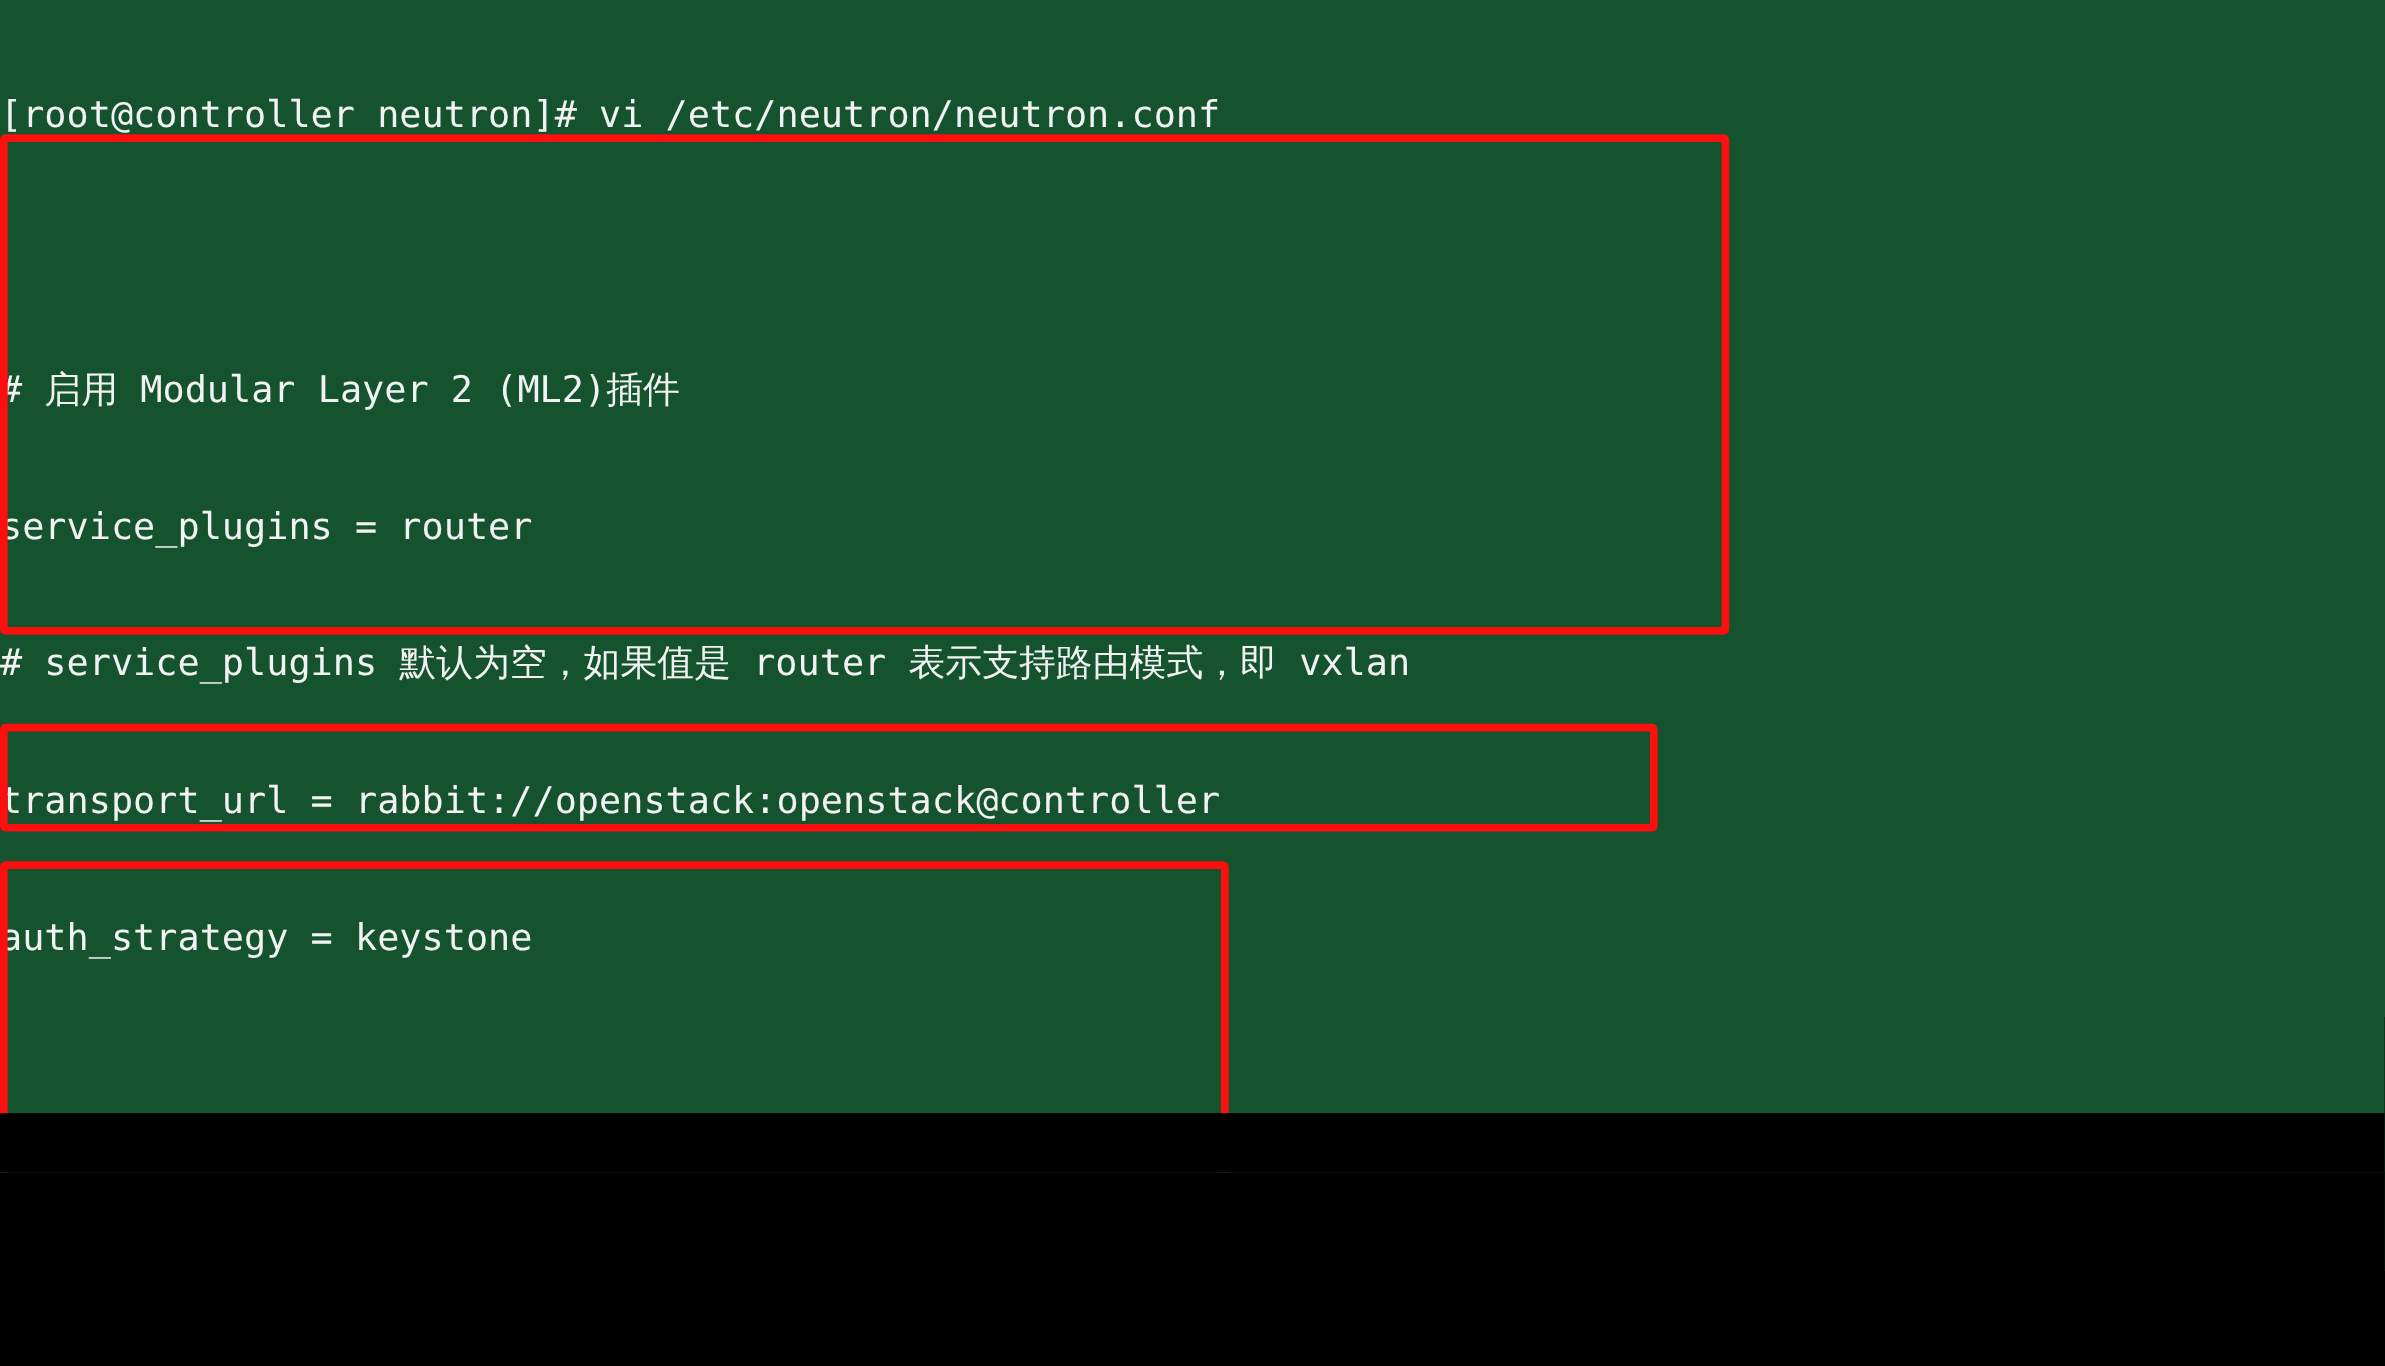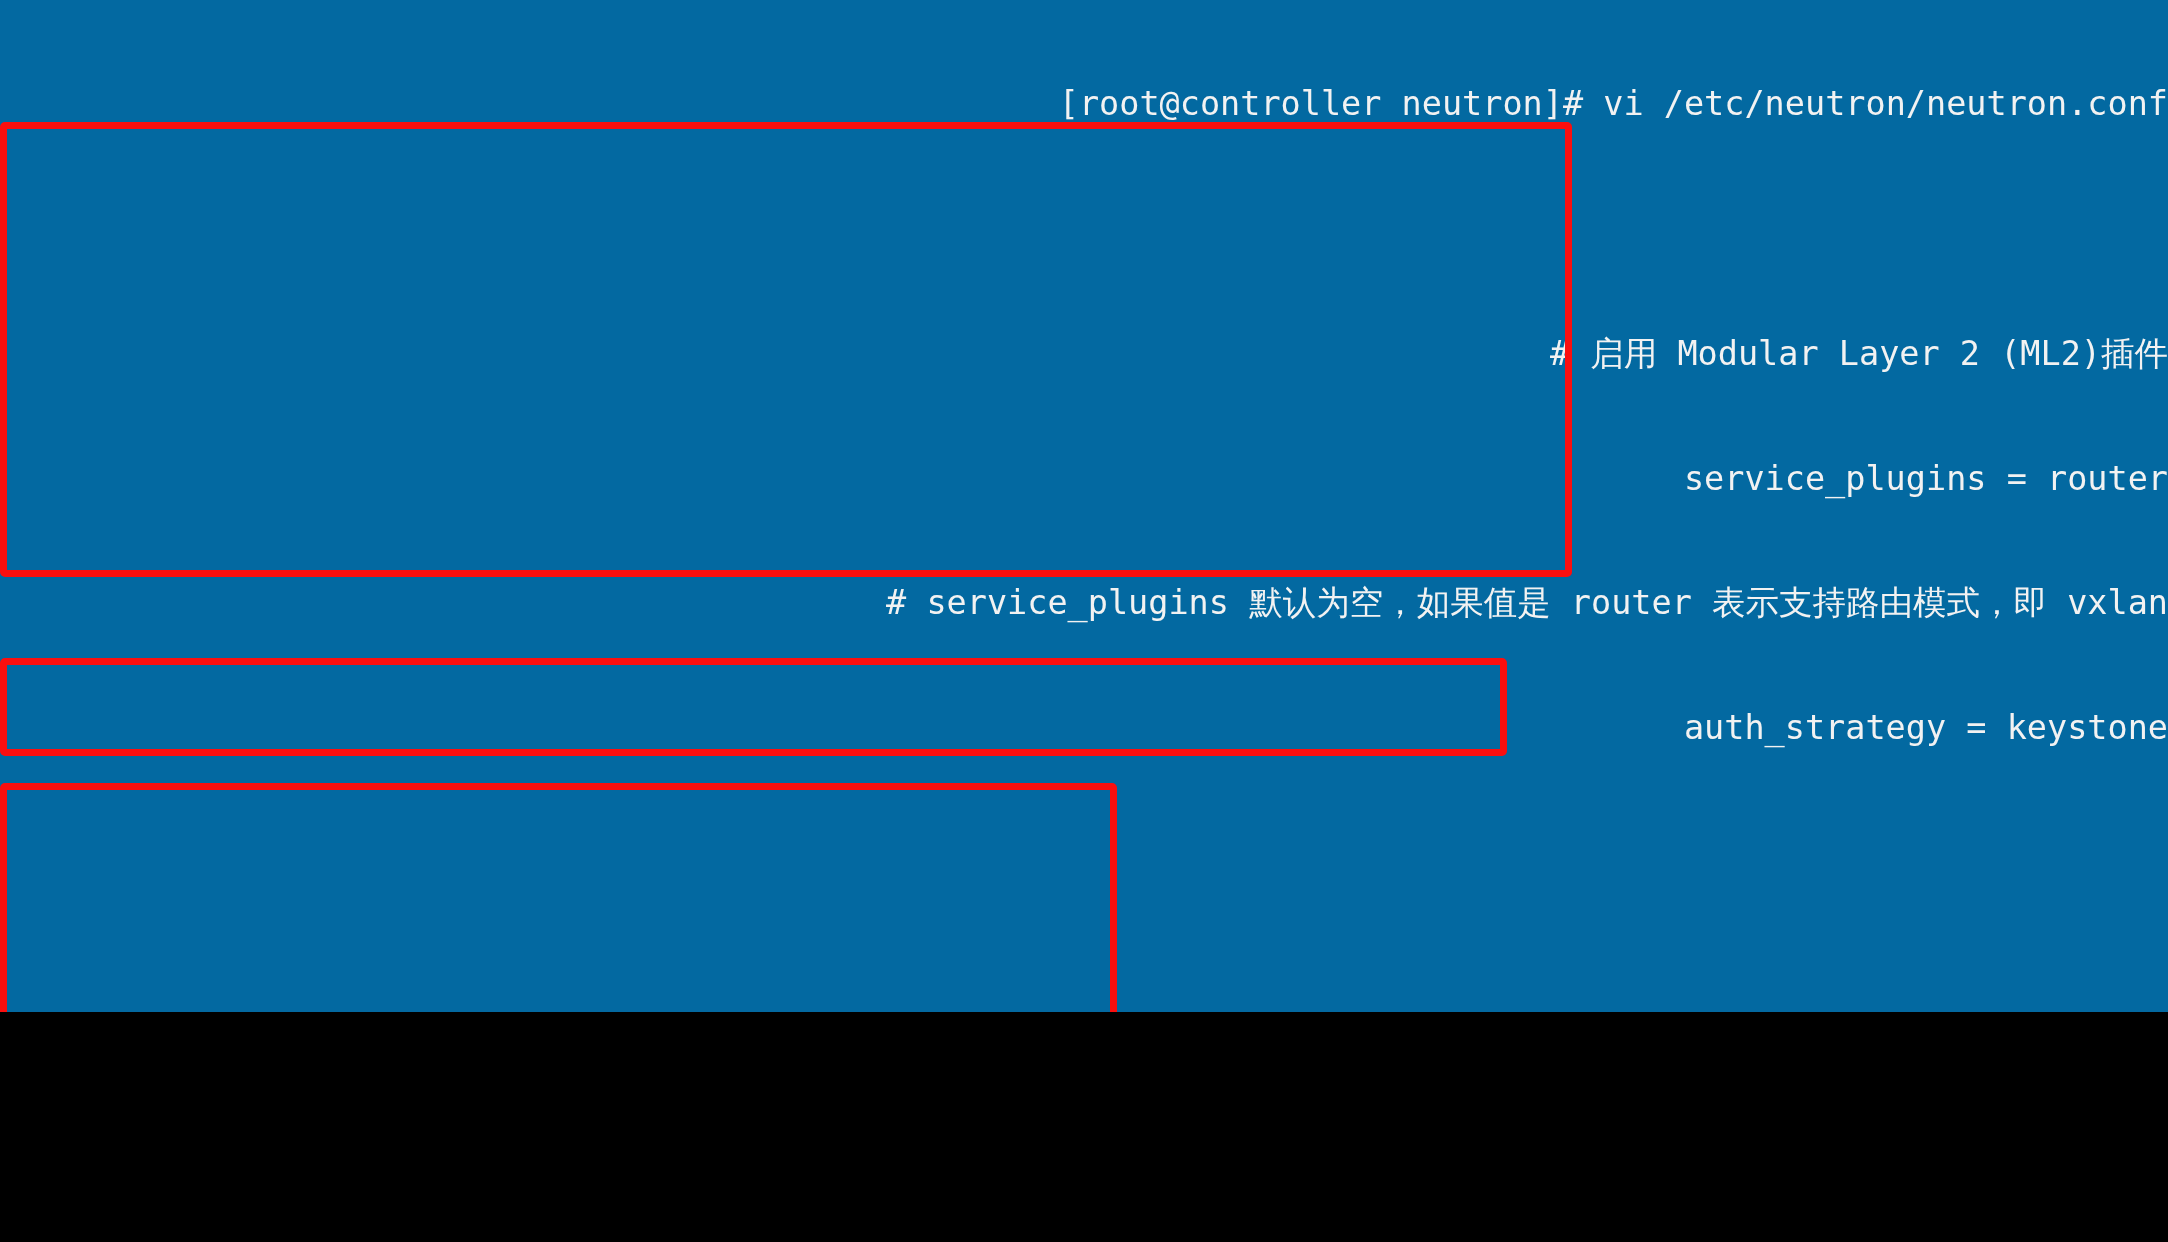--- a/index.html
+++ b/index.html
@@ -4,23 +4,22 @@
 <style>
   html, body {
     margin: 0;
     padding: 0;
     background: #000000;
   }
   #screen {
     position: relative;
     width: 2168px;
     height: 1066px;
-    background: #0369a1;
+    background: #14532d;
     overflow: hidden;
-    text-align: right;
   }
   
   #terminal {
     position: absolute;
     left: 0;
     top: 0;
     width: 2168px;
     height: 1242px;
     padding: 0;
     box-sizing: border-box;
@@ -62,20 +61,21 @@
 <body>
 
 <div id="screen">
 
   <div id="terminal">
     <div class="line">[root@controller neutron]# vi /etc/neutron/neutron.conf</div>
     <div class="line blank"></div>
     <div class="line"># 启用 Modular Layer 2 (ML2)插件</div>
     <div class="line">service_plugins = router</div>
     <div class="line"># service_plugins 默认为空，如果值是 router 表示支持路由模式，即 vxlan</div>
+    <div class="line">transport_url = rabbit://openstack:openstack@controller</div>
     <div class="line">auth_strategy = keystone</div>
     
     
     
     
     
     
     
     
     

